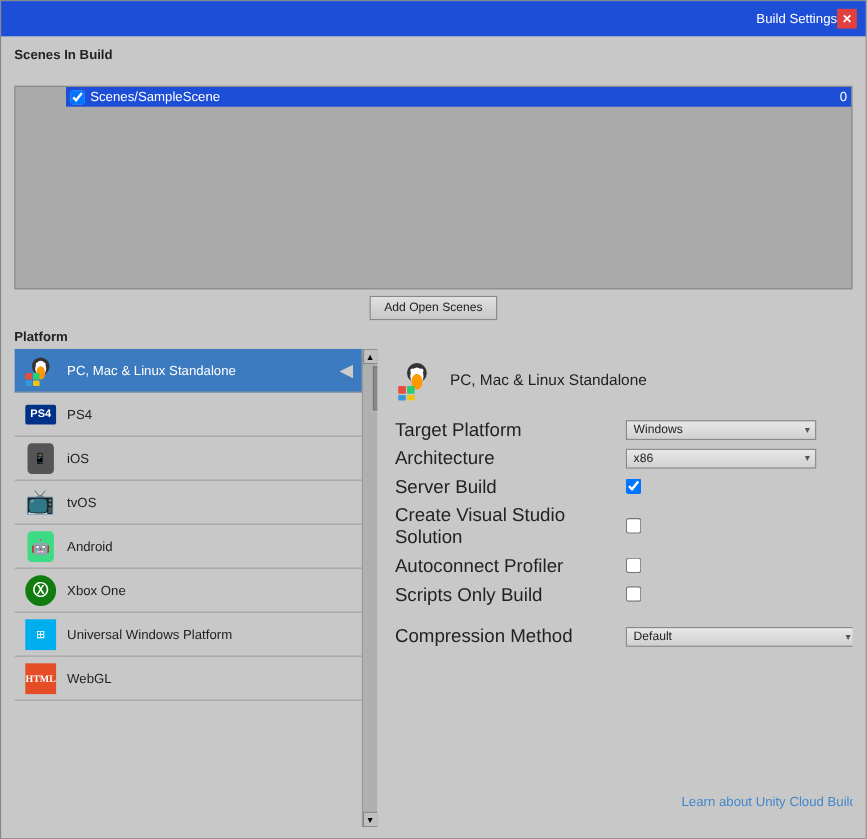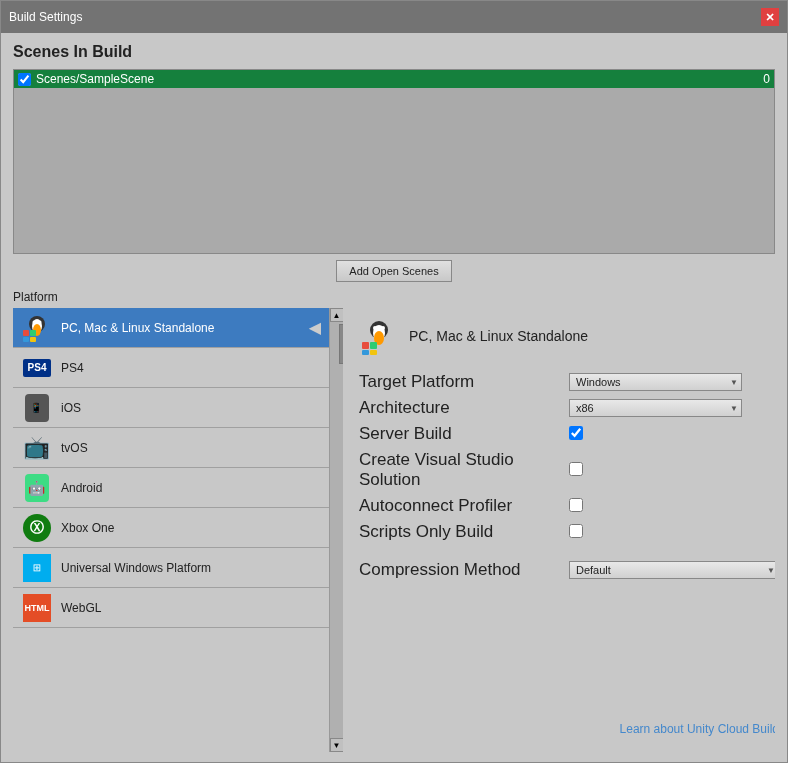--- a/index.html
+++ b/index.html
@@ -15,26 +15,26 @@
     .window {
       width: 788px;
       height: 763px;
       background: #c8c8c8;
       border: 1px solid #888;
       display: flex;
       flex-direction: column;
     }
 
     .title-bar {
-      background: #737373;
+      background: #1d4ed8;
       color: #fff;
       padding: 16px 8px;
       display: flex;
       align-items: center;
-      justify-content: space-between;
+      justify-content: flex-end;
       height: 26px;
       flex-shrink: 0;
     }
 
     .title-bar-title {
       font-size: 12px;
       color: #fff;
     }
 
     .close-btn {
@@ -54,22 +54,22 @@
     .window-body {
       padding: 10px 12px;
       flex: 1;
       display: flex;
       flex-direction: column;
       overflow: hidden;
     }
 
     .section-label {
       font-weight: bold;
-      font-size: 16px;
-      margin-bottom: 8px;
+      font-size: 12px;
+      margin-bottom: 21px;
       color: #222;
     }
 
     .scenes-list {
       background: #aaa;
       border: 1px solid #888;
       flex-shrink: 0;
       height: 185px;
       overflow-y: auto;
       margin-bottom: 6px;
@@ -78,21 +78,22 @@
     .scene-item {
       display: flex;
       align-items: center;
       padding: 2px 4px;
       color: #fff;
       font-size: 12px;
       cursor: pointer;
     }
 
     .scene-item.selected {
-      background: #15803d;
+      background: #1d4ed8;
+      margin-left: 46px;
     }
 
     .scene-checkbox {
       margin-right: 5px;
       width: 13px;
       height: 13px;
     }
 
     .scene-number {
       margin-left: auto;
@@ -108,21 +109,21 @@
     .btn {
       background: linear-gradient(to bottom, #e0e0e0, #c8c8c8);
       border: 1px solid #888;
       padding: 4px 12px;
       font-size: 11px;
       cursor: pointer;
       color: #222;
     }
 
     .platform-section-label {
-      font-weight: normal;
+      font-weight: bold;
       font-size: 12px;
       margin-bottom: 4px;
       color: #222;
     }
 
     .platform-area {
       display: flex;
       flex: 1;
       overflow: hidden;
       gap: 0;
@@ -348,20 +349,21 @@
     .icon-webgl {
       background: #e44d26;
       width: 28px;
       height: 28px;
       display: flex;
       align-items: center;
       justify-content: center;
       color: white;
       font-size: 9px;
       font-weight: bold;
+      font-family: Liberation Serif, serif;
     }
 
     .scrollbar-track {
       width: 14px;
       background: #b0b0b0;
       position: absolute;
       right: 0;
       top: 0;
       bottom: 0;
       display: flex;

